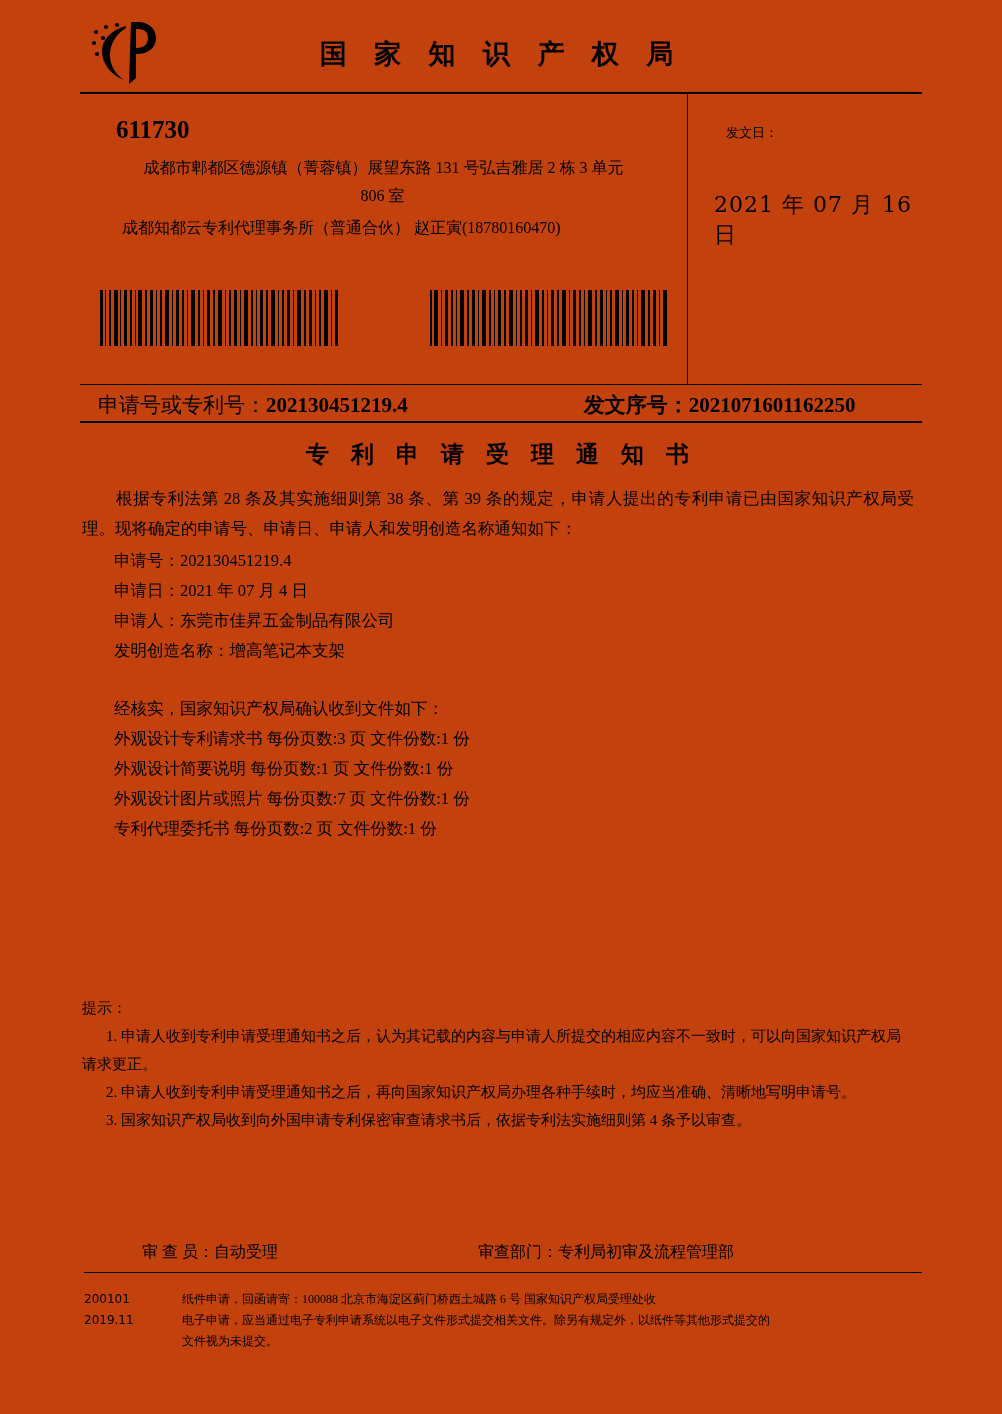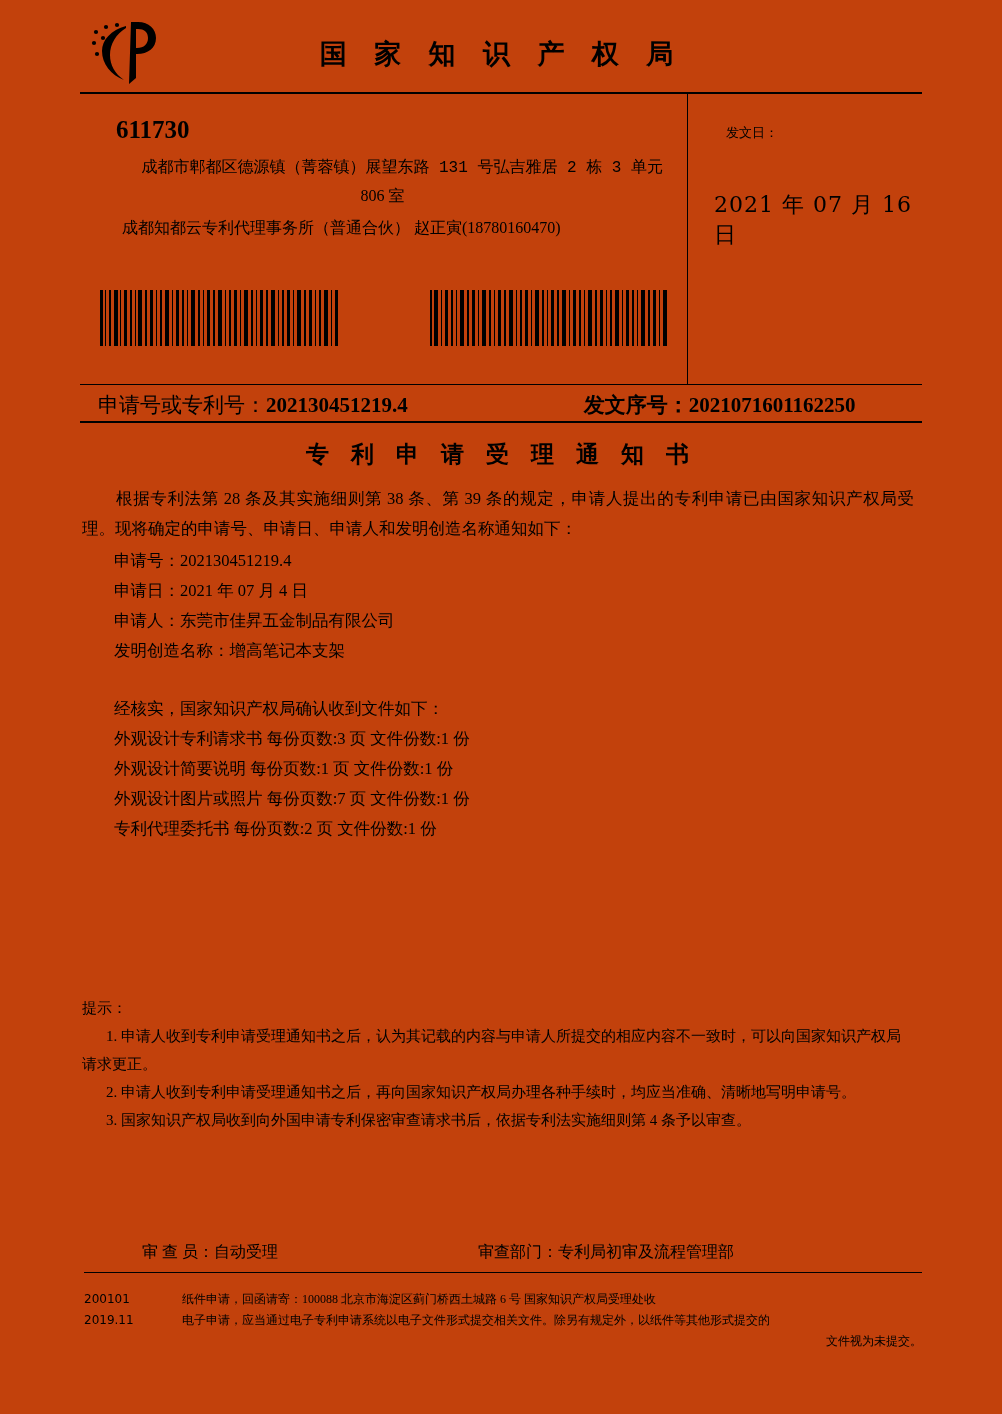--- a/index.html
+++ b/index.html
@@ -78,23 +78,22 @@
     font-weight: bold;
     font-family: "Liberation Serif", serif;
   }
   .addr-lines {
     margin: 10px 24px 0 22px;
     font-size: 16px;
     line-height: 28px;
     text-align: center;
   }
   .addr-line1 {
-    text-align: right;
+    text-align: center;
     padding-left: 2px;
-    font-family: Liberation Mono, monospace;
   }
   .addr-line2 {
     text-align: center;
   }
   .addr-line3 {
     text-align: left;
     padding-left: 20px;
     margin-top: 4px;
   }
   .issue-label {
@@ -229,21 +228,21 @@
     width: 98px;
     flex: 0 0 98px;
   }
   .footer-codes div { line-height: 21px; }
   .footer-text {
     flex: 1;
   }
   .footer-text div { line-height: 21px; font-family: Liberation Serif, serif; }
   .footer-text .indent { padding-left: 0; }
   .footer-text .l2 { padding-left: 0; }
-  .footer-text .l3 { padding-left: 0; text-align: right; }
+  .footer-text .l3 { padding-left: 0; }
 </style>
 </head>
 <body>
 
 <div class="page">
   <div class="sheet">
 
     <div class="header">
       <div class="logo">
         <svg width="86" height="70" viewBox="0 0 86 70" xmlns="http://www.w3.org/2000/svg">

